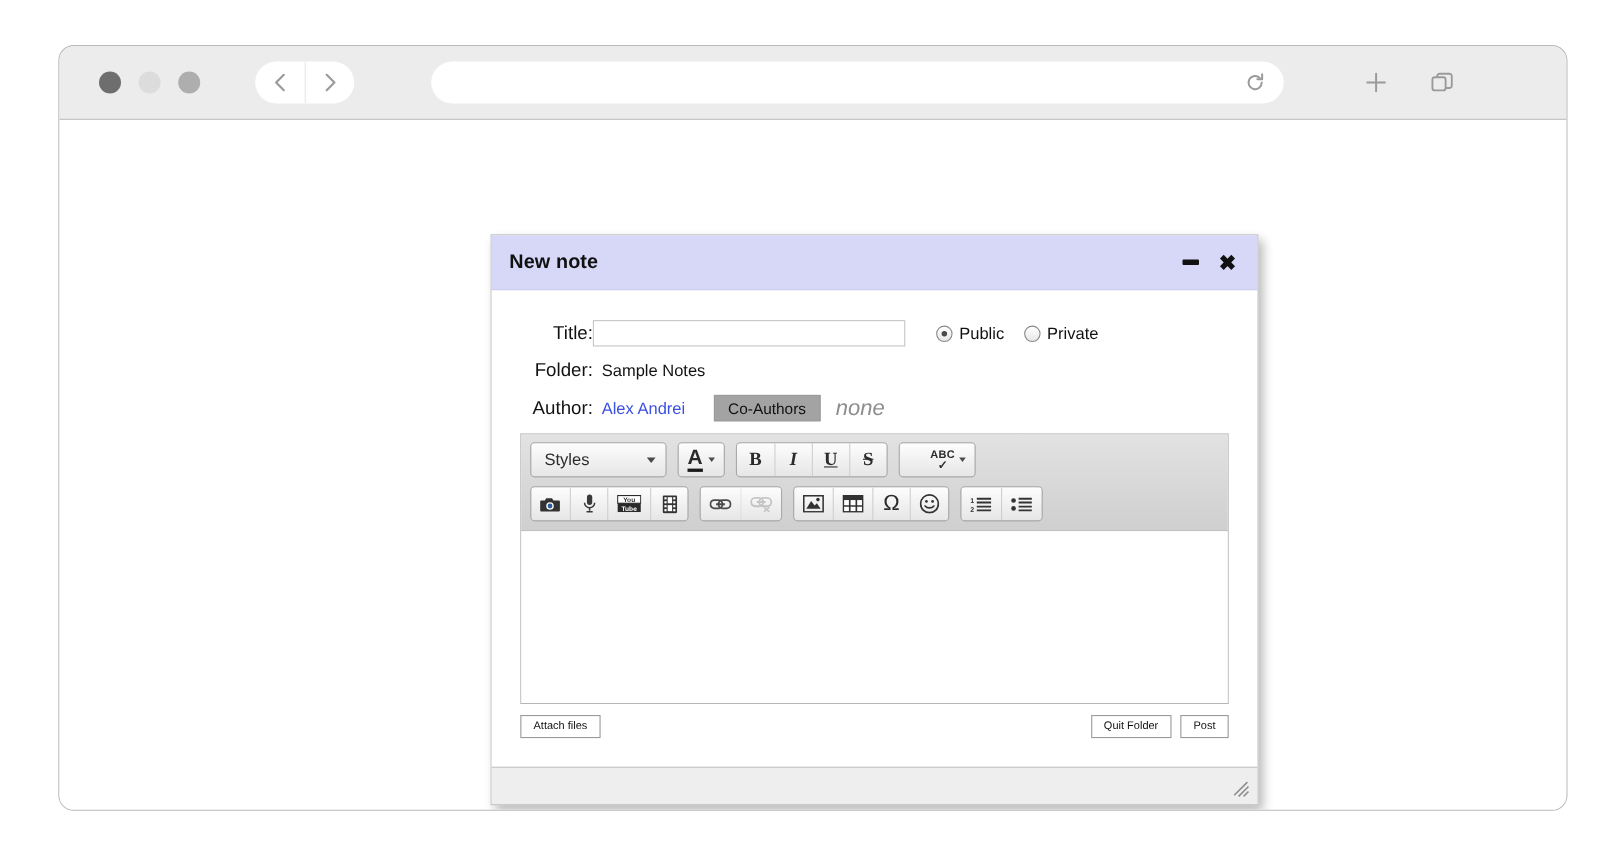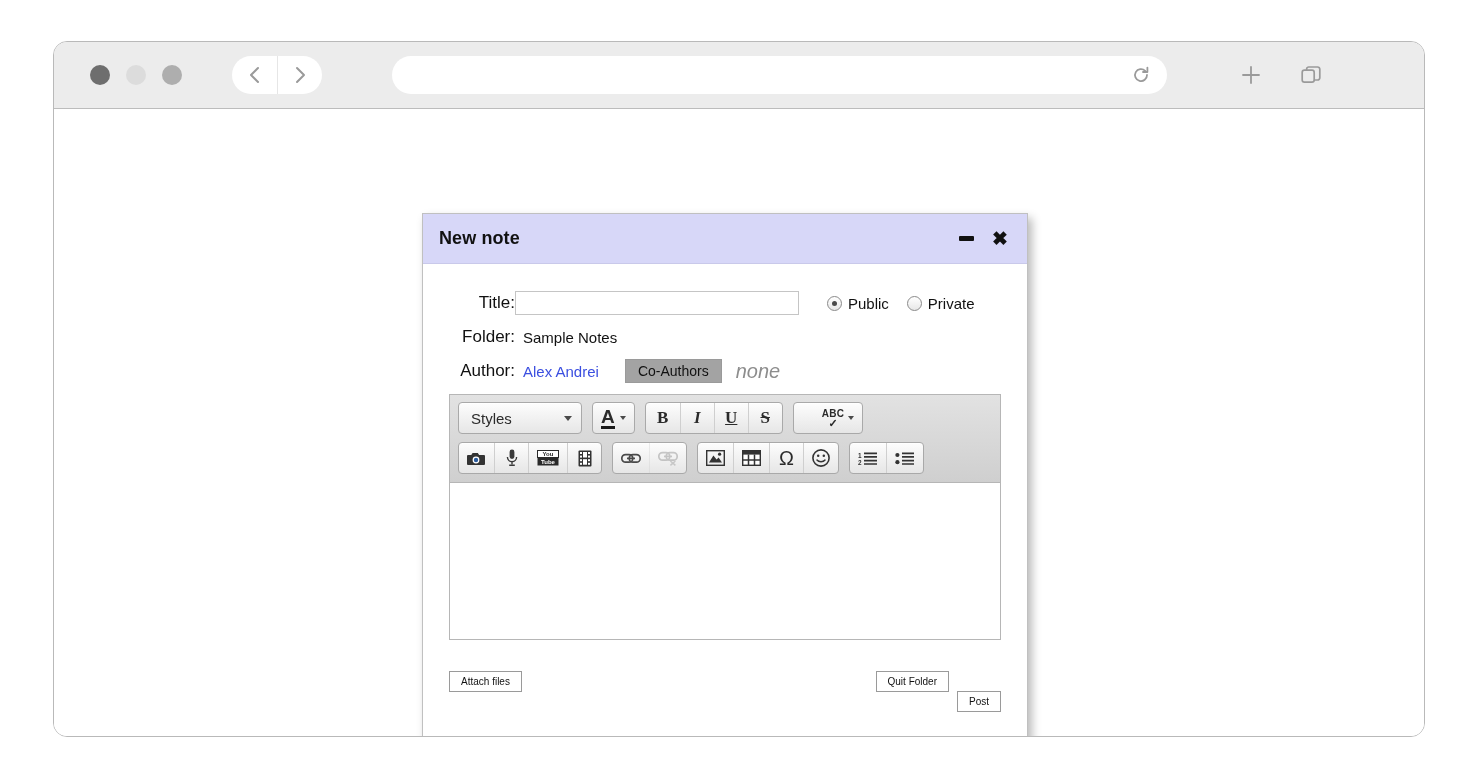--- a/index.html
+++ b/index.html
@@ -87,22 +87,22 @@
 
   .browser-content {
     position: relative;
     height: 628px;
     background: #ffffff;
   }
 
   
   .note-dialog {
     position: absolute;
-    left: 368px; top: 104px;
-    width: 606px;
+    left: 392px; top: 104px;
+    width: 698px;
     background: #ffffff;
     border: 1px solid #c0c0c0;
     box-shadow: 4px 5px 9px rgba(0,0,0,0.28);
   }
   .dialog-titlebar {
     height: 50px;
     background: #d7d7f8;
     display: flex;
     align-items: center;
     padding: 0 14px 0 16px;
@@ -321,21 +321,21 @@
   .btn {
     font-size: 10px;
     font-family: "Liberation Sans", sans-serif;
     color: #111111;
     background: #ffffff;
     border: 1px solid #9a9a9a;
     padding: 4px 11px;
     cursor: default;
   }
   .spacer { flex: 1; }
-  .btn + .btn { margin-left: 8px; margin-top: 41px; }
+  .btn + .btn { margin-left: 8px; }
 
   .dialog-footer {
     height: 34px;
     background: #eeeeee;
     border-top: 1px solid #c6c6c6;
     position: relative;
   }
   .resize-grip {
     position: absolute;
     right: 7px; bottom: 6px;

